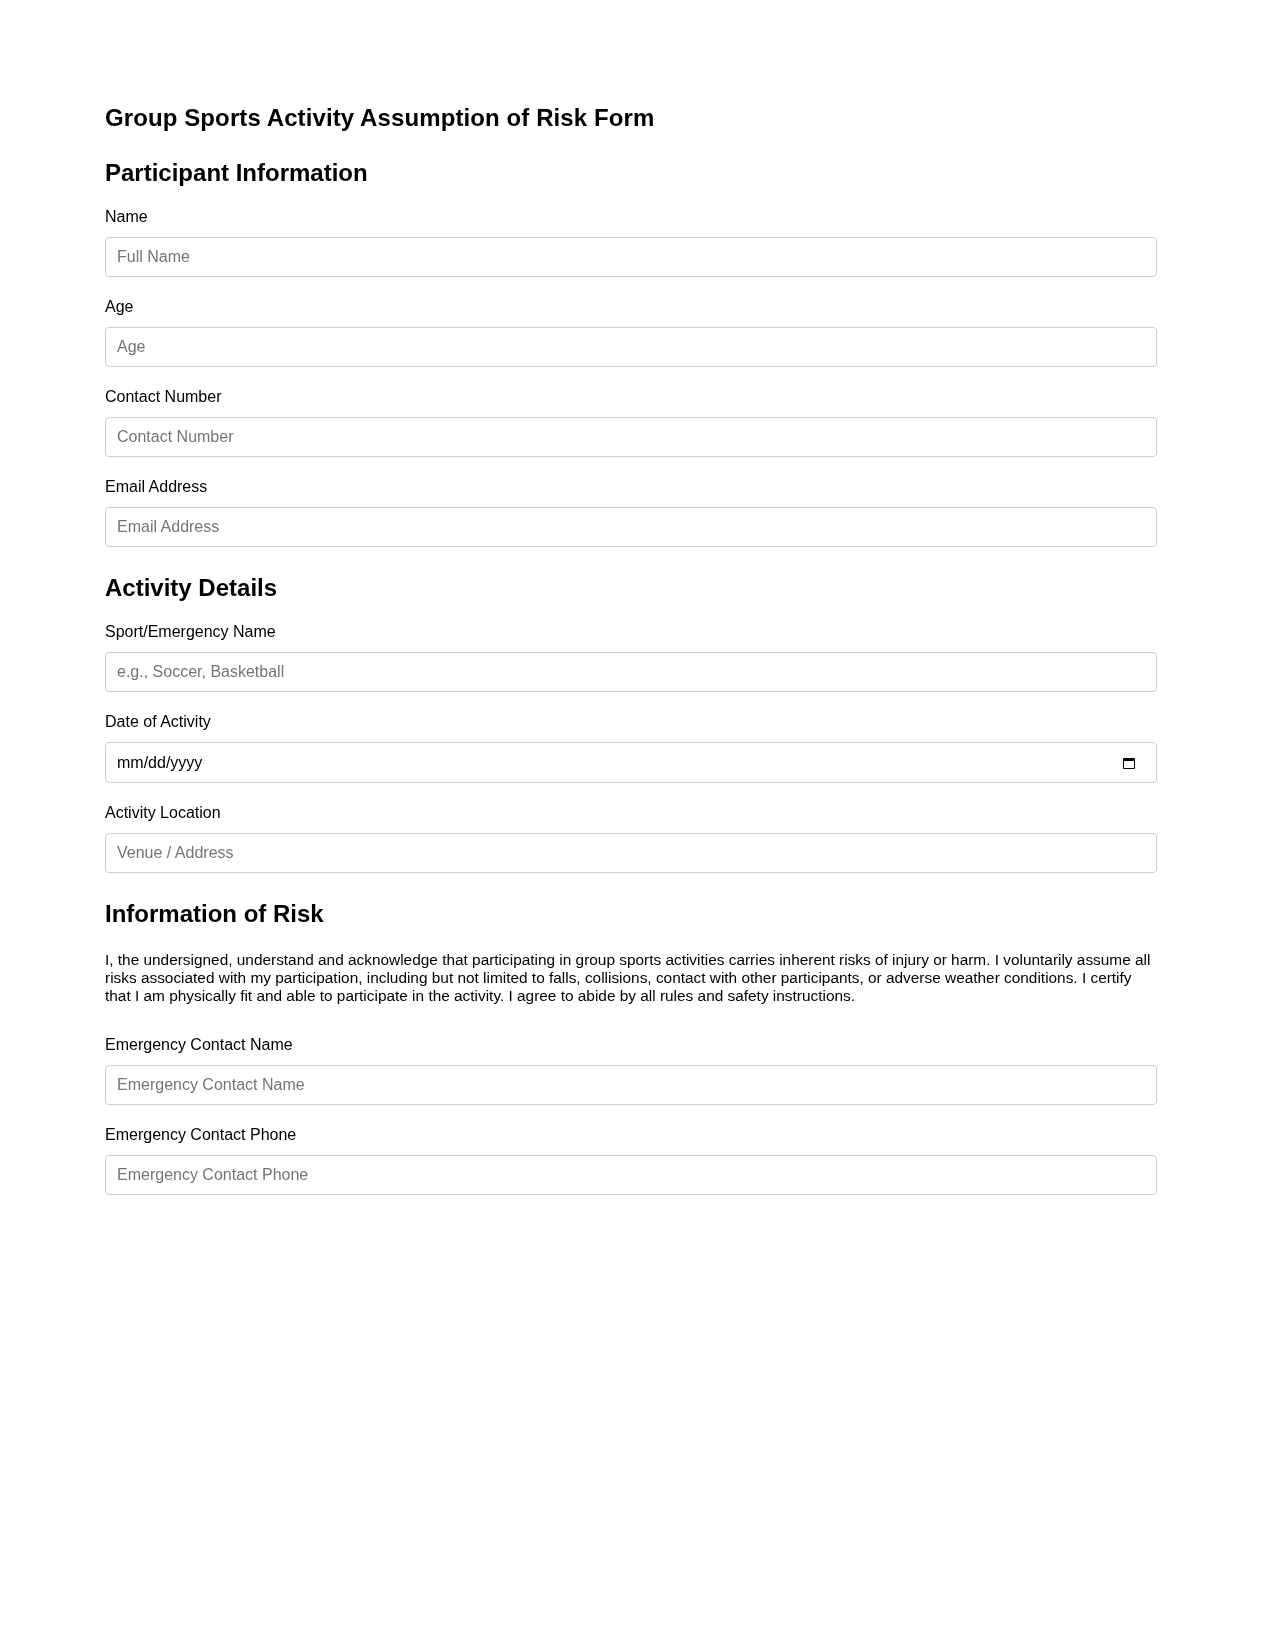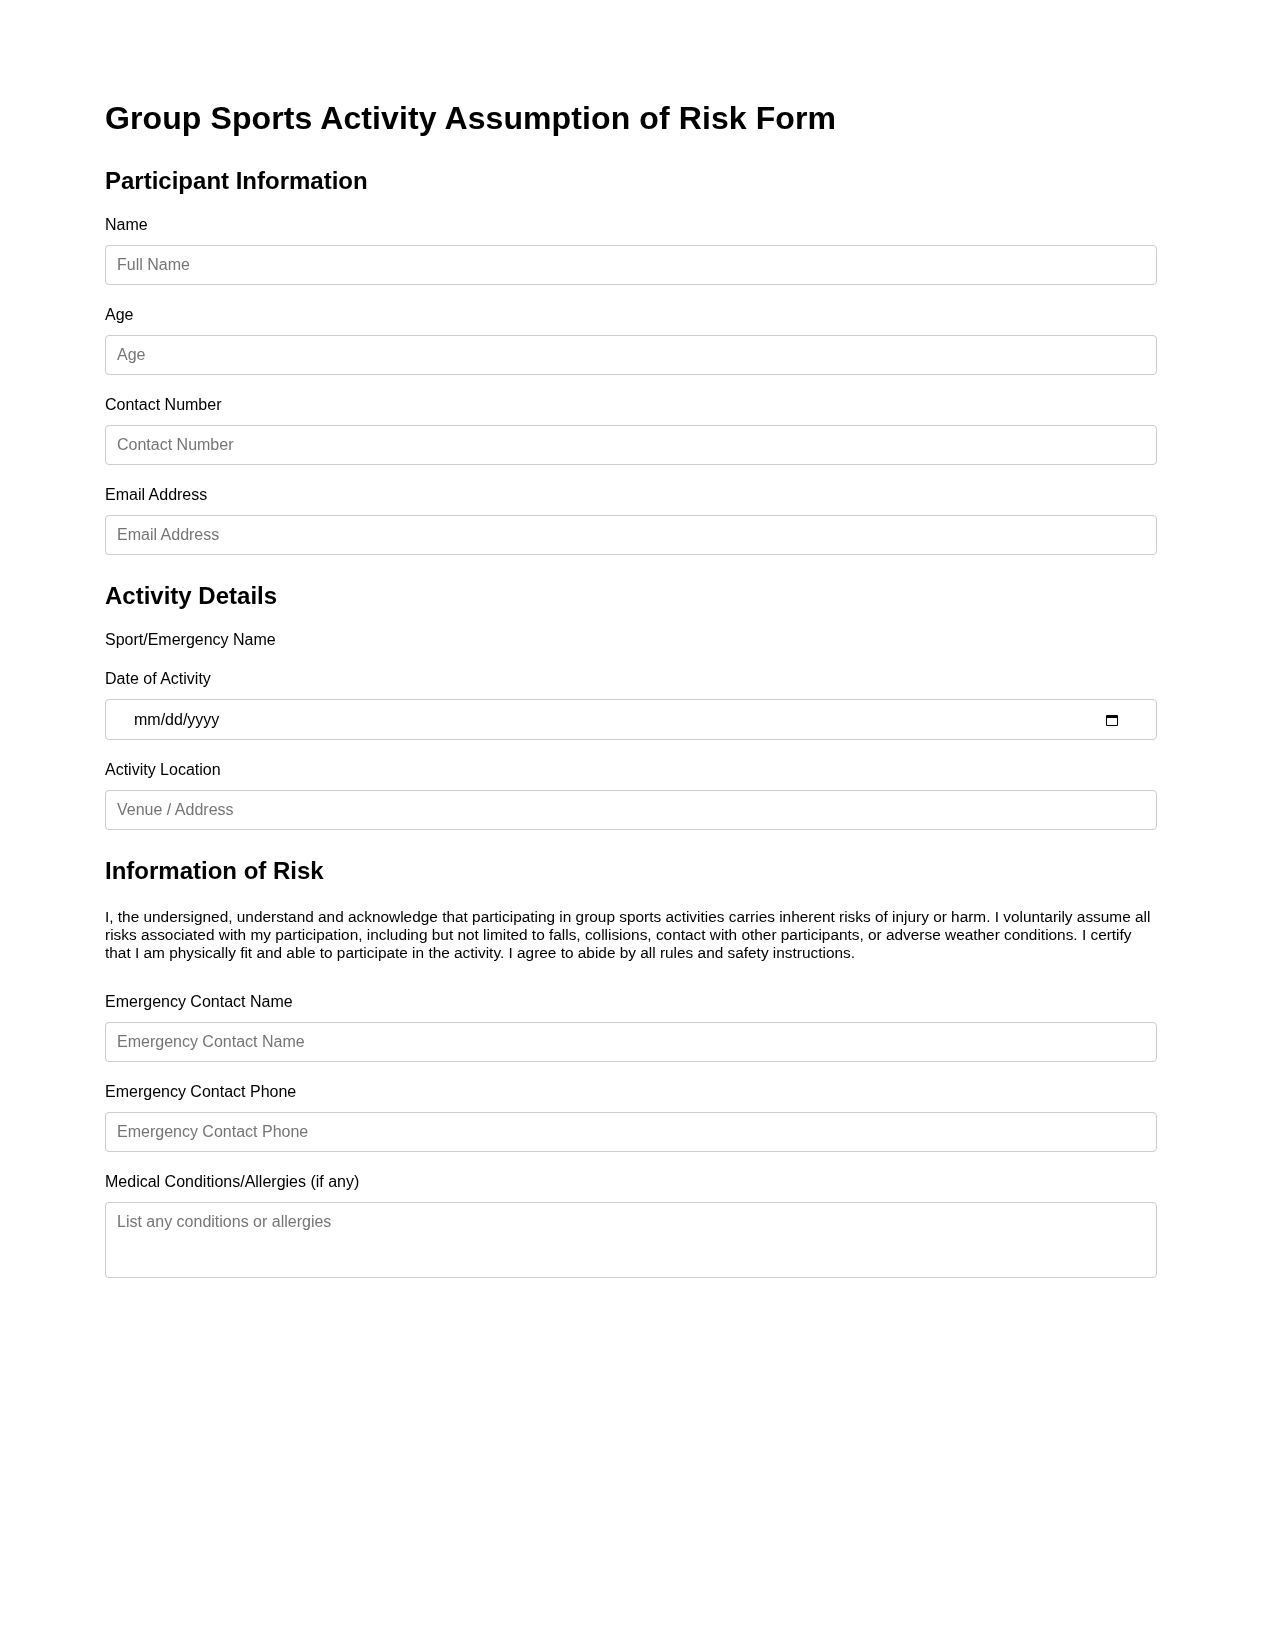--- a/index.html
+++ b/index.html
@@ -14,23 +14,23 @@
       font-family: "Liberation Sans", sans-serif;
       color: #000000;
     }
     .page {
       position: relative;
       padding-left: 105px;
       padding-top: 98px;
       width: 1052px;
     }
     h1 {
-      font-size: 32px;
+      font-size: 24px;
       font-weight: bold;
-      margin: 0 0 28px 0;
+      margin: 0 0 20px 0;
       line-height: 40px;
       letter-spacing: 0.1px;
     }
     h2 {
       font-size: 24px;
       font-weight: bold;
       margin: 0 0 19px 0;
       line-height: 30px;
     }
     .section { margin-bottom: 0; }
@@ -58,21 +58,21 @@
     .input::placeholder { color: #757575; }
     .date-wrap {
       position: relative;
       width: 1052px;
       height: 41px;
       box-sizing: border-box;
       border: 1px solid #cccccc;
       border-radius: 4px;
       display: flex;
       align-items: center;
-      padding: 0 28px;
+      padding: 0 11px;
     }
     .date-text {
       font-size: 16px;
       color: #000;
       flex: 1;
     }
     .cal-icon {
       width: 14px;
       height: 14px;
       position: relative;
@@ -137,20 +137,21 @@
       <label>Email Address</label>
       <input class="input" type="text" placeholder="Email Address" style="">
     </div>
   </div>
 
   <div class="section">
     <h2>Activity Details</h2>
 
     <div class="field">
       <label>Sport/Emergency Name</label>
+      <input class="input" type="text" placeholder="e.g., Soccer, Basketball" style="">
     </div>
 
     <div class="field">
       <label>Date of Activity</label>
       <div class="date-wrap">
         <span class="date-text">mm/dd/yyyy</span>
         <span class="cal-icon">
             <span class="body"></span>
           </span>
       </div>
@@ -169,18 +170,14 @@
     <div class="field">
       <label>Emergency Contact Name</label>
       <input class="input" type="text" placeholder="Emergency Contact Name" style="">
     </div>
 
     <div class="field">
       <label>Emergency Contact Phone</label>
       <input class="input" type="text" placeholder="Emergency Contact Phone" style="">
     </div>
 
-    <div class="field">
-      <label>Medical Conditions/Allergies (if any)</label>
-      <textarea class="textarea" placeholder="List any conditions or allergies" style=""></textarea>
-    </div>
   </div>
 </div>
 
 </body></html>

